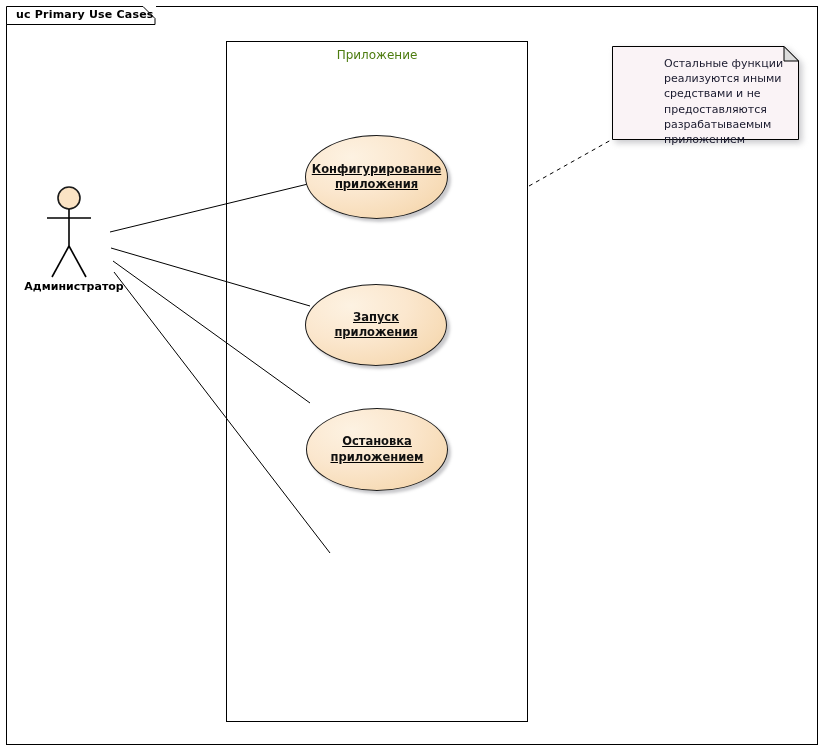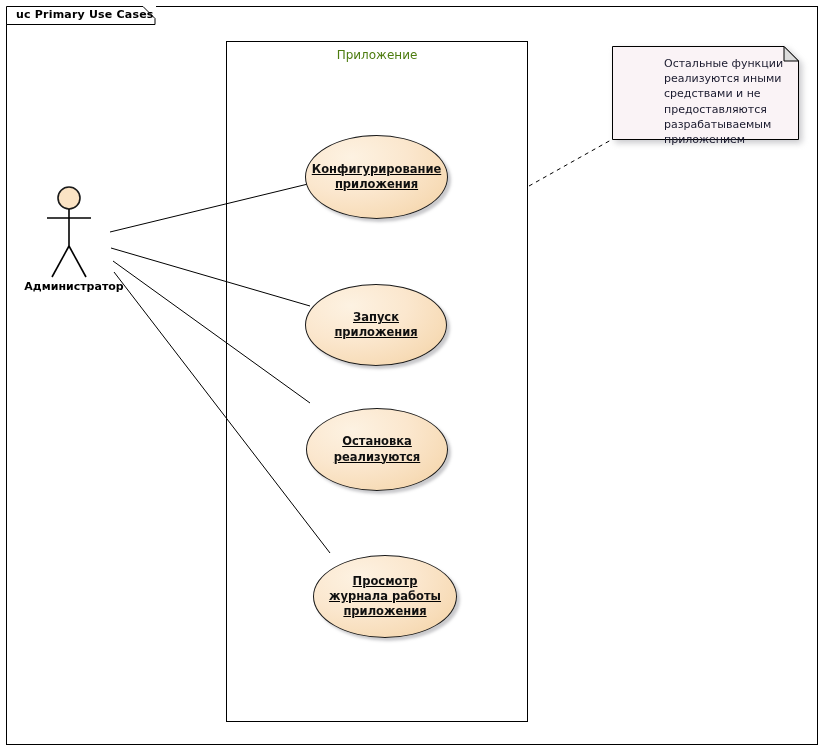--- a/index.html
+++ b/index.html
@@ -196,26 +196,23 @@
 
   <div class="usecase" style="left:305px; top:135px; width:143px; height:84px;">
     <span class="usecase-label">Конфигурирование приложения</span>
   </div>
 
   <div class="usecase" style="left:305px; top:284px; width:142px; height:82px;">
     <span class="usecase-label">Запуск приложения</span>
   </div>
 
   <div class="usecase" style="left:306px; top:408px; width:142px; height:83px;">
-    <span class="usecase-label">Остановка реализуются</span>
-  </div>
-
-  <div class="usecase" style="left:313px; top:555px; width:144px; height:83px;">
-    <span class="usecase-label">Просмотр журнала работы приложения</span>
-  </div>
+    <span class="usecase-label">Остановка приложением</span>
+  </div>
+
 
   <div class="note">
     <svg width="190" height="97" viewBox="0 0 190 97">
       <path d="M0.5 0.5 L172 0.5 L186.5 15 L186.5 93.5 L0.5 93.5 Z" fill="#faf3f6" stroke="#000000" stroke-width="1"></path>
       <path d="M172 0.5 L172 15 L186.5 15 Z" fill="#dcdcdc" stroke="#000000" stroke-width="1"></path>
     </svg>
     <div class="note-text">Остальные функции реализуются иными средствами и не предоставляются разрабатываемым приложением</div>
   </div>
 
 </div>

